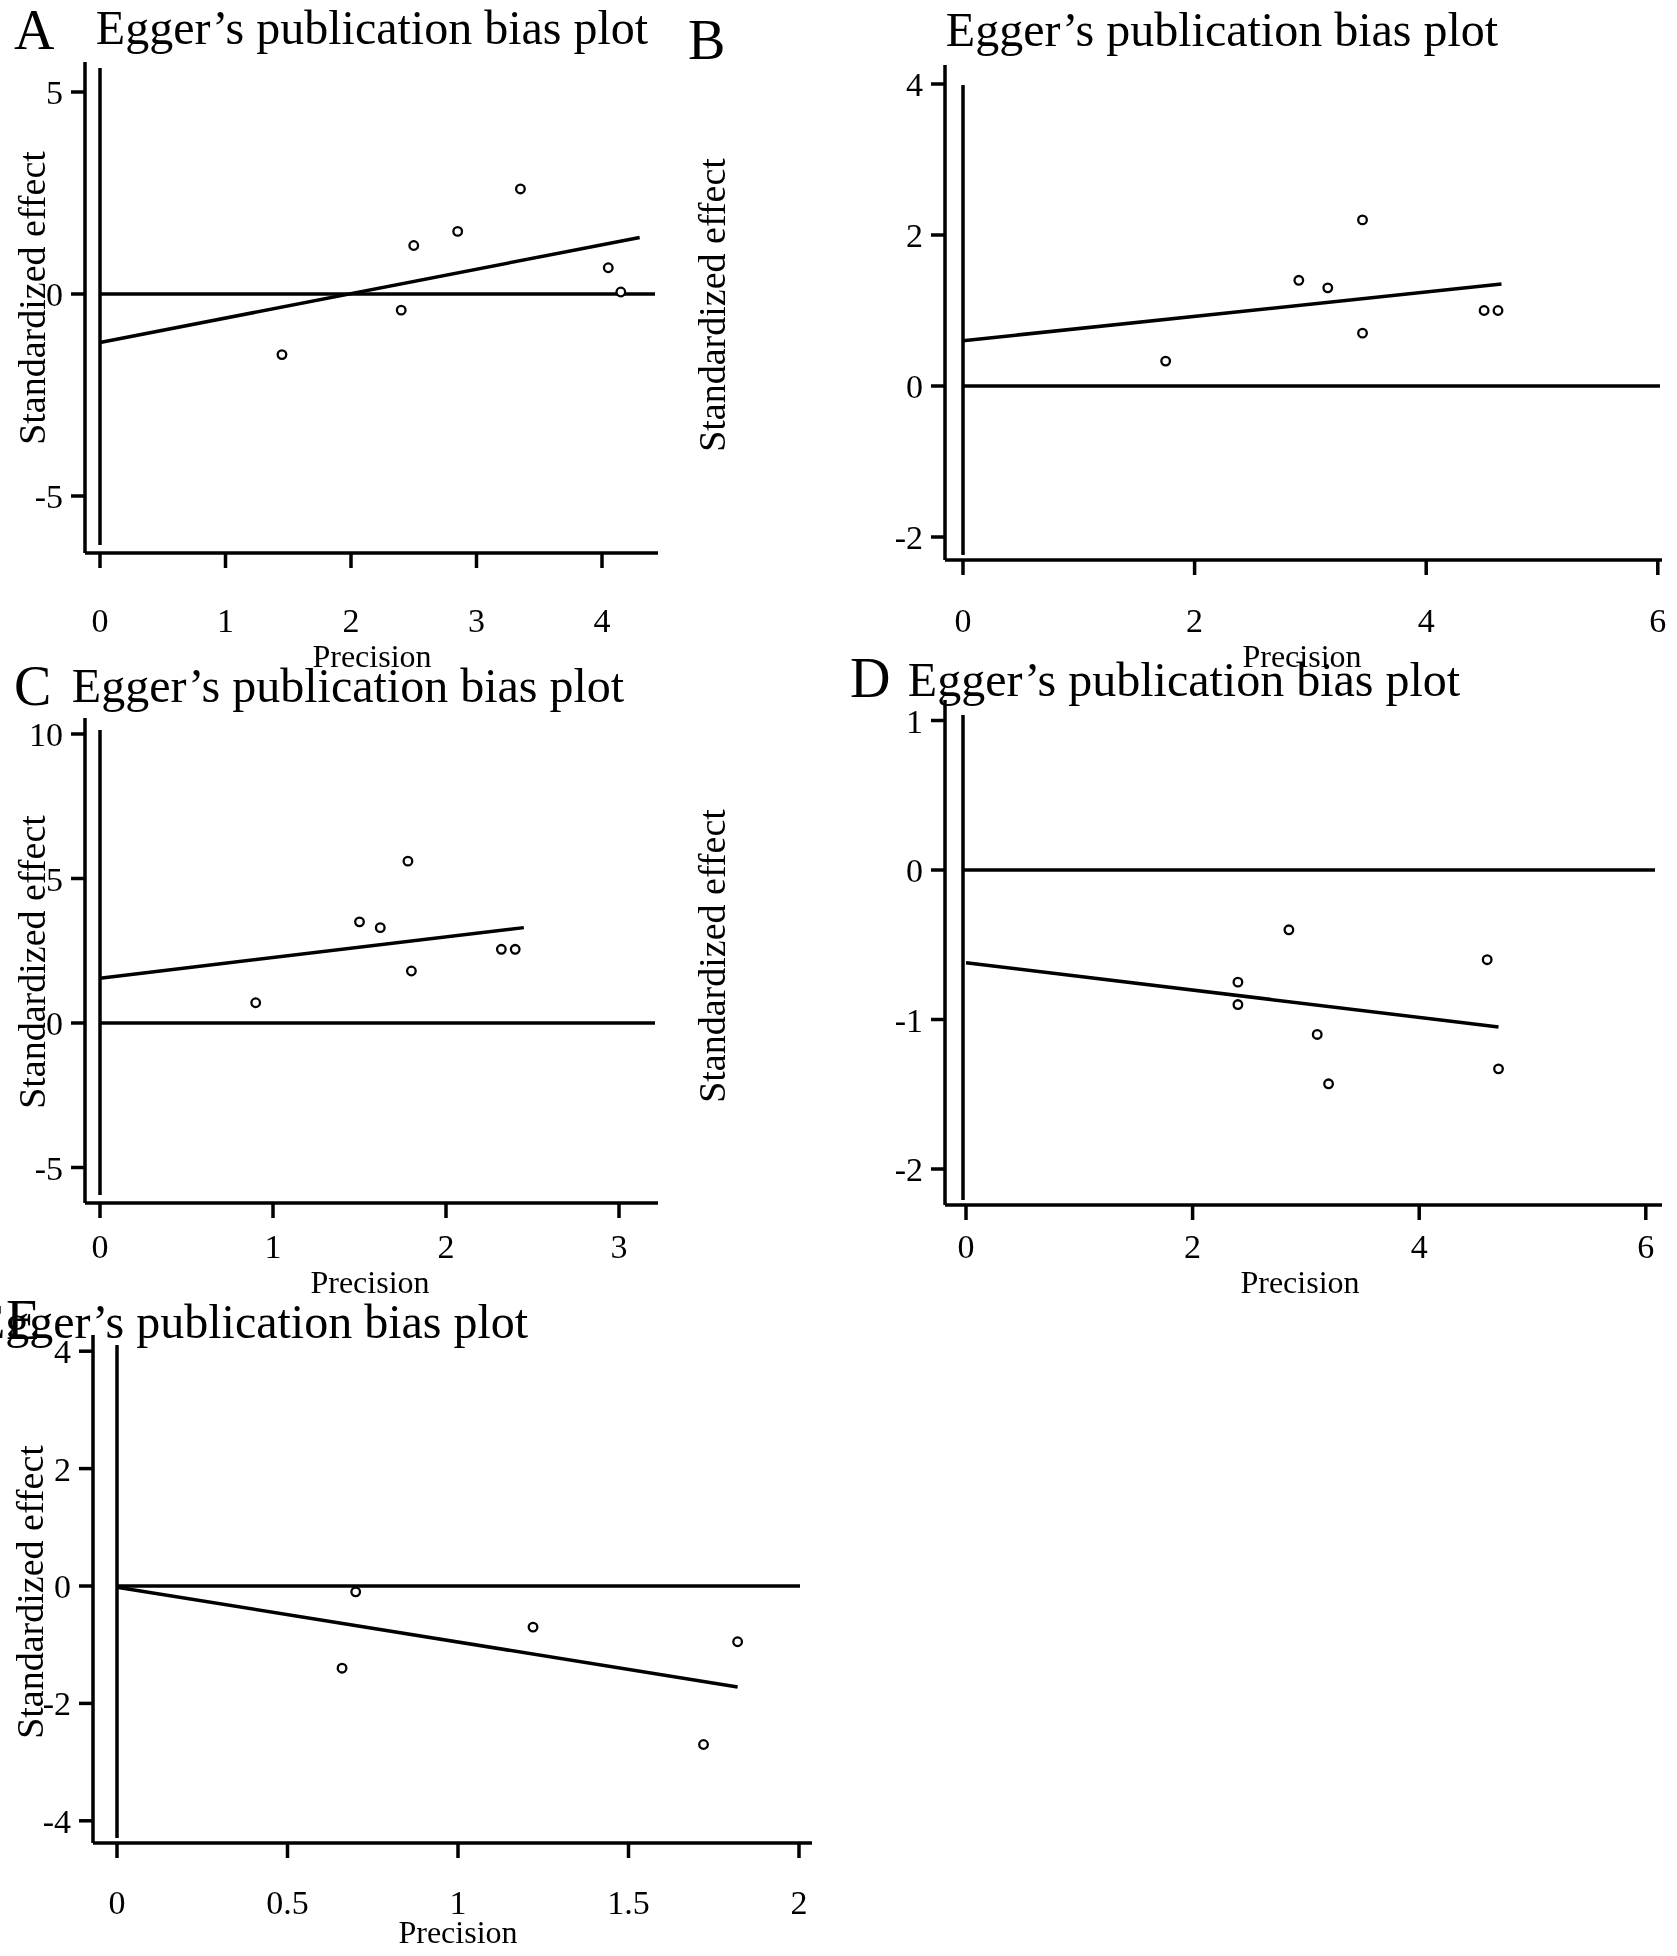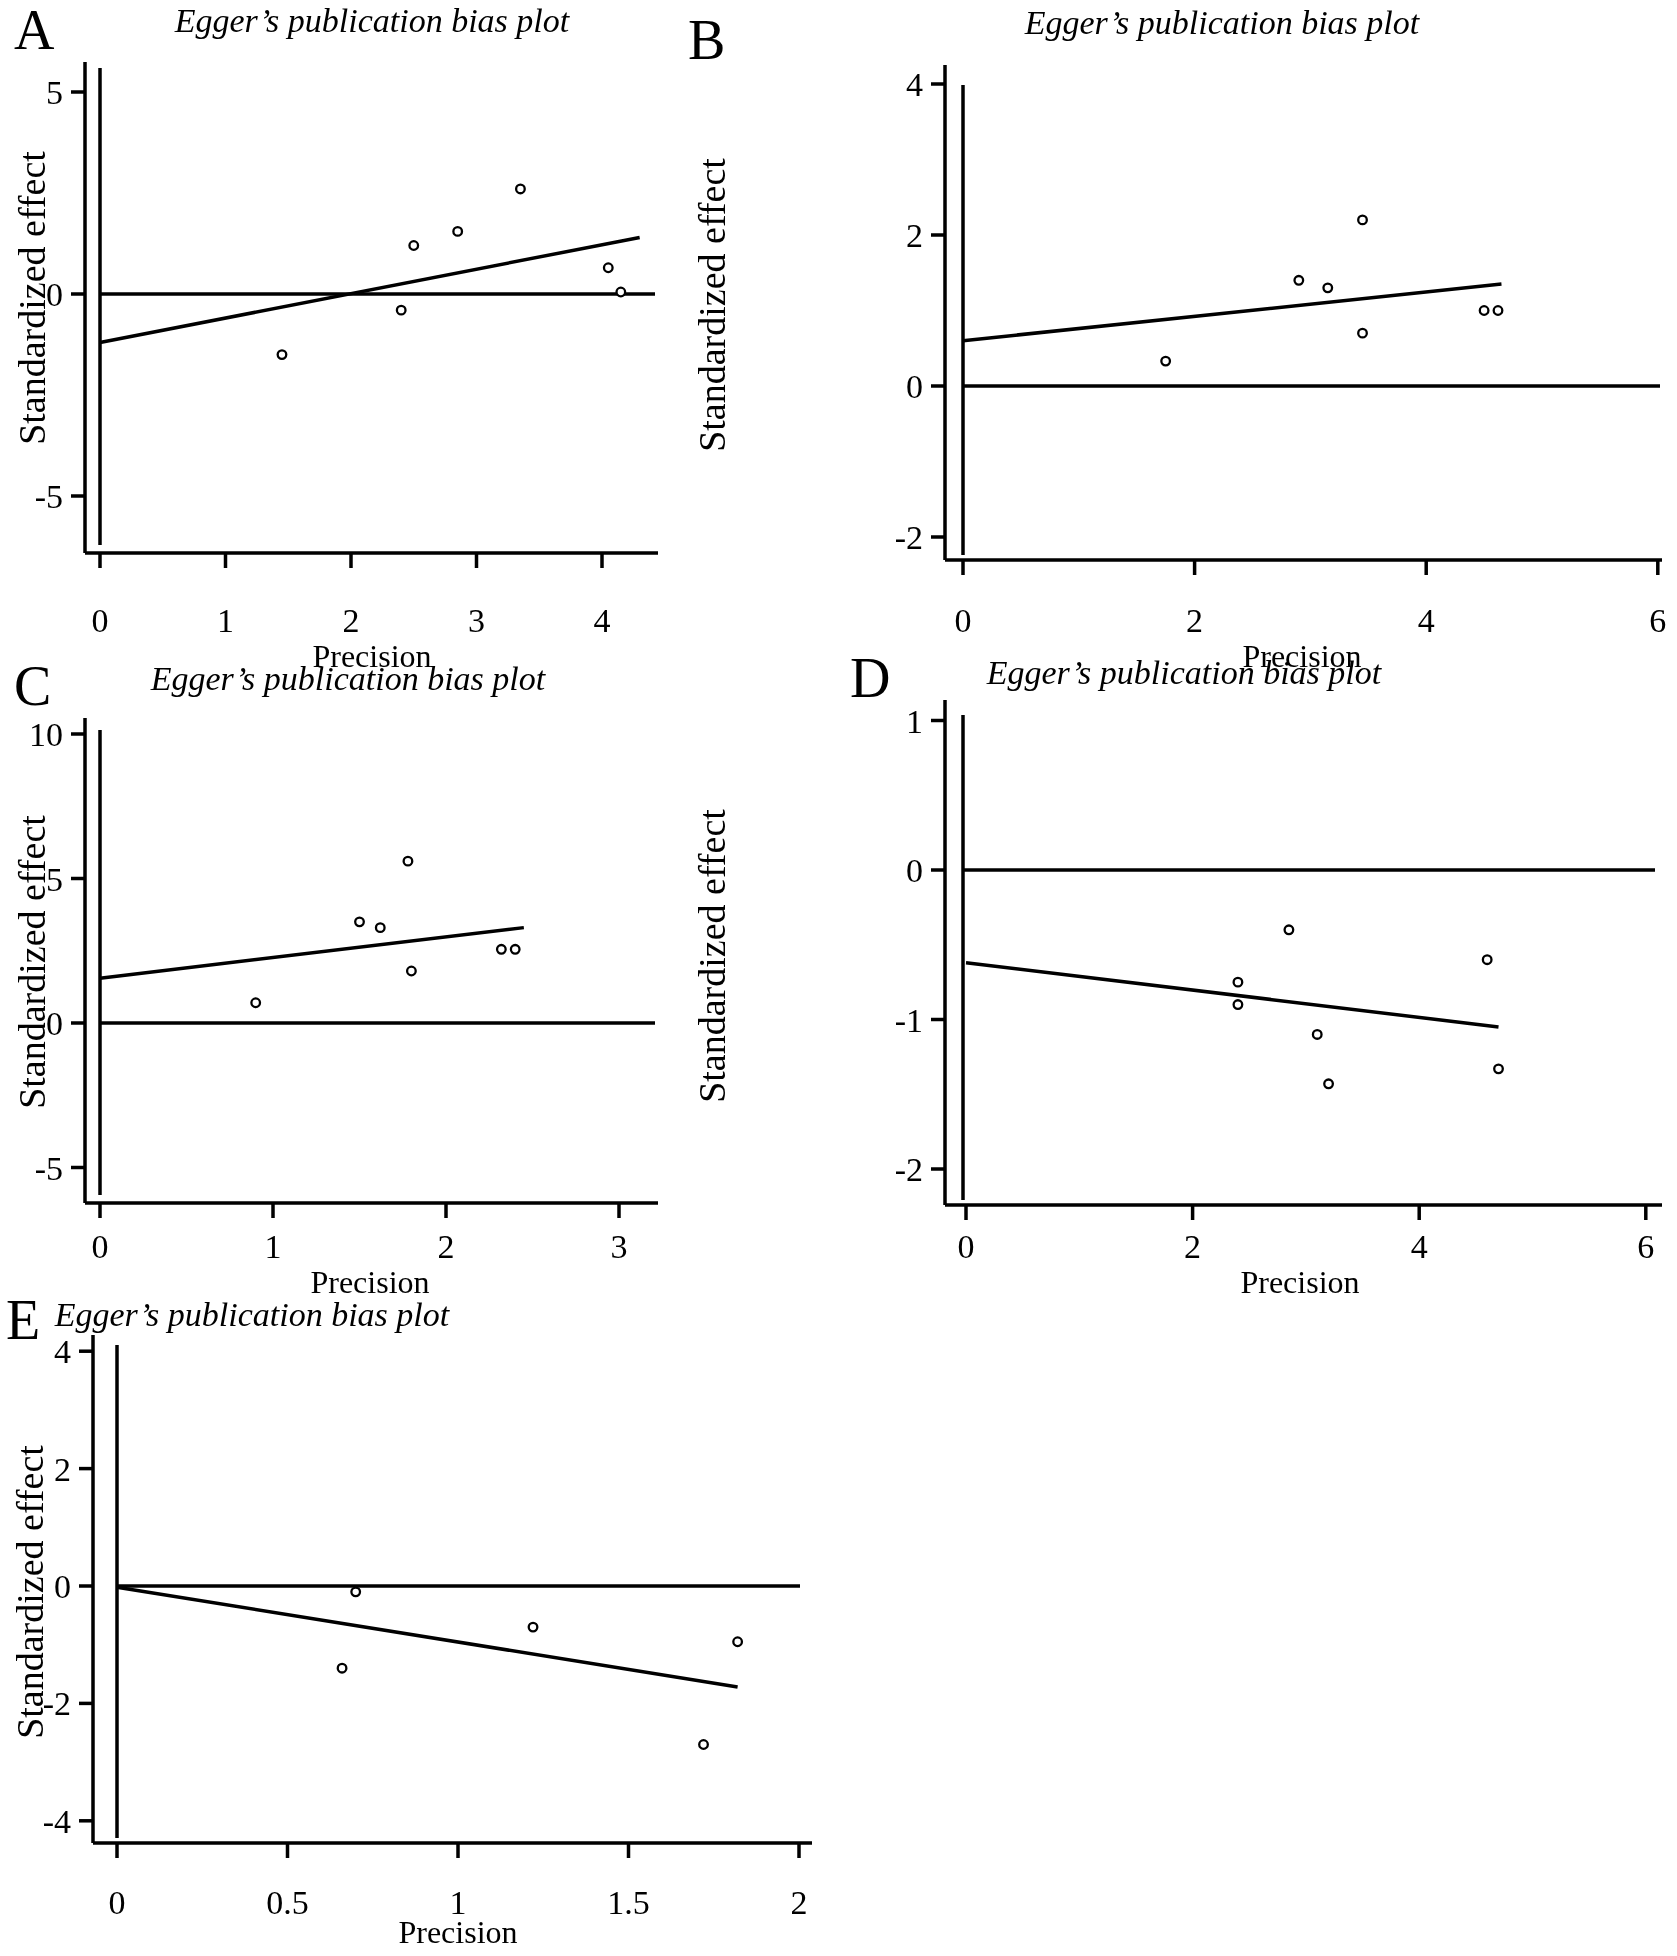--- a/index.html
+++ b/index.html
@@ -1,21 +1,21 @@
 <!DOCTYPE html>
 <html><head>
 <meta charset="utf-8">
 <style>
   html,body{margin:0;padding:0;background:#ffffff;}
   .fig{position:relative;width:1677px;height:1956px;background:#ffffff;
        font-family:"Liberation Serif","DejaVu Serif",serif;color:#000;overflow:hidden;}
   .fig svg{position:absolute;left:0;top:0;}
   .t{position:absolute;white-space:nowrap;line-height:1;}
   .corner{font-size:56px;}
-  .title{font-size:34px;transform:translateX(-50%);font-style:italic;}
+  .title{font-size:48px;transform:translateX(-50%);}
   .axlab{font-size:32px;transform:translateX(-50%);}
   .ylab{font-size:38px;transform:translate(-50%,-50%) rotate(-90deg);}
 </style>
 </head>
 <body>
 
 <div class="fig">
 
   <svg id="plot-canvas" width="1677" height="1956" viewBox="0 0 1677 1956">
       <g stroke="#000000" fill="none" stroke-width="3.5">

